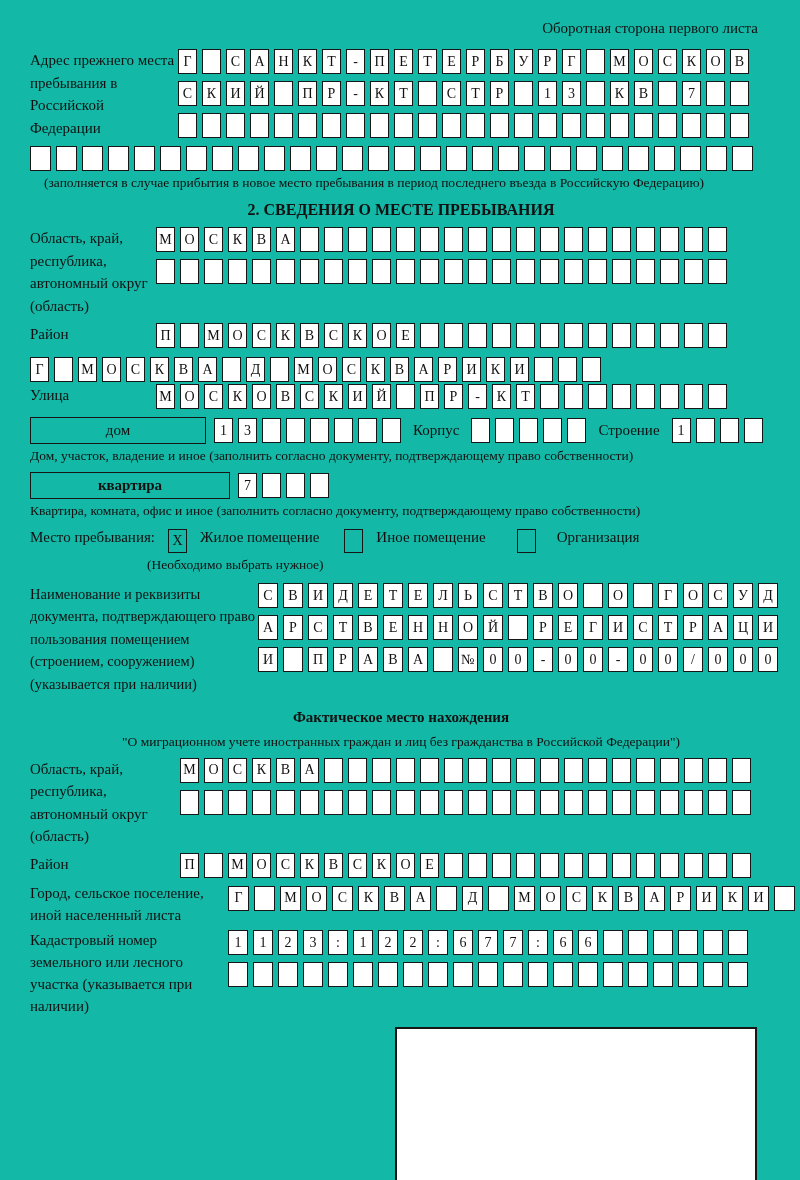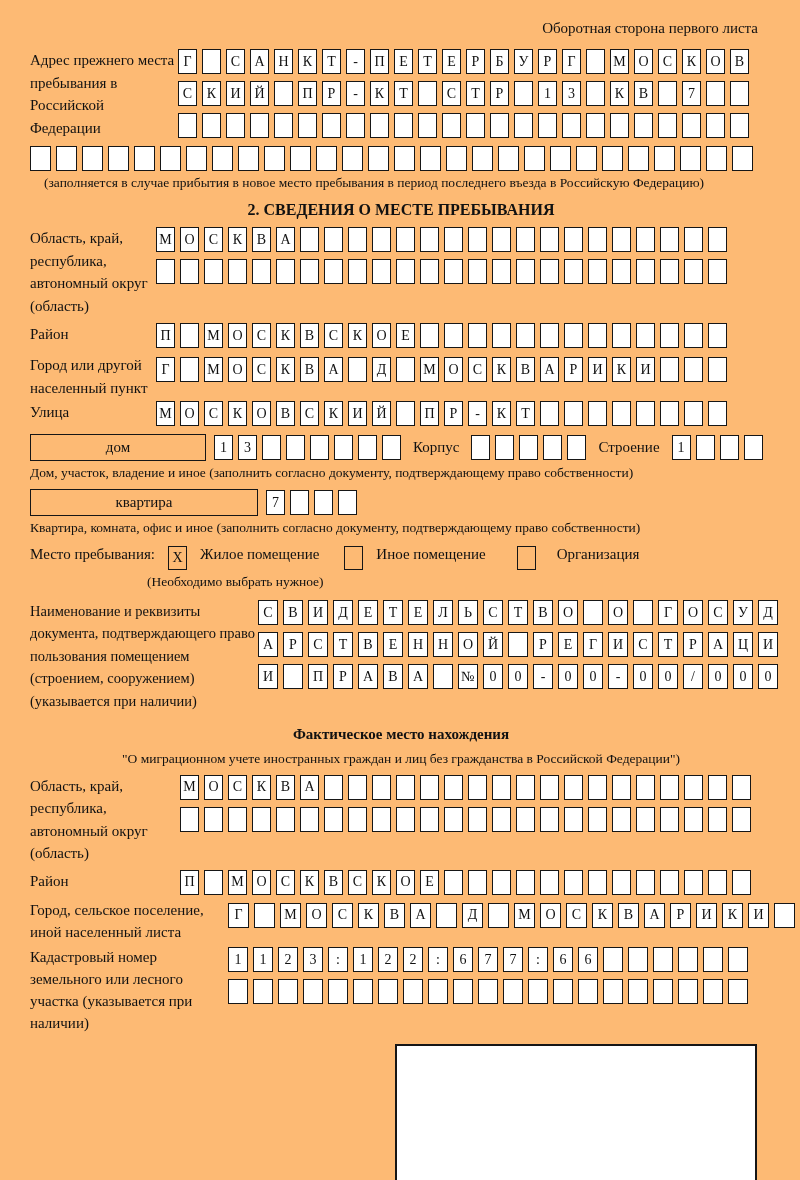--- a/index.html
+++ b/index.html
@@ -1,18 +1,18 @@
 <!DOCTYPE html>
 <html><head>
 <meta charset="utf-8">
 <style>
   * { margin:0; padding:0; box-sizing:border-box; }
   html,body { background:#fff; }
   body { font-family:"Liberation Serif", serif; color:#111; }
-  .page { width:800px; height:1180px; background:#fdba74; padding:6px 28px 0 30px; position:relative; overflow:hidden; }
+  .page { width:800px; height:1180px; background:#14b8a6; padding:6px 28px 0 30px; position:relative; overflow:hidden; }
 
   .header-note { text-align:right; font-size:15px; padding:14px 14px 0 0; }
 
   .field { display:flex; align-items:flex-start; margin-top:8px; }
   .label { font-size:15px; line-height:1.5; flex:0 0 auto; }
   .label.w140 { width:148px; }
   .label.w125 { width:126px; }
   .label.w150 { width:150px; }
   .label.w195 { width:198px; line-height:1.45; }
   .label.w225 { width:228px; font-size:14.5px; line-height:1.55; }
@@ -27,21 +27,21 @@
 
   .caption { font-size:13.5px; margin-top:4px; }
   .caption.indent { margin-left:14px; }
 
   .section-title { text-align:center; font-weight:bold; font-size:16px; margin-top:10px; }
 
   .house-row { display:flex; align-items:center; margin-top:8px; gap:8px; }
   .label-box { border:1.6px solid #161616; height:27px; display:flex; align-items:center;
                justify-content:center; font-size:15px; }
   .label-box.dom { width:176px; }
-  .label-box.kv { width:228px; }
+  .label-box.kv { width:200px;font-weight:bold; }
   .inline-label { font-size:15px; padding:0 4px; }
 
   .stay-row { display:flex; align-items:flex-start; margin-top:10px; gap:9px; }
   .checkbox { width:19px; height:24px; border:1.6px solid #161616; display:flex; align-items:center;
               justify-content:center; font-size:14px; flex:0 0 auto; }
   .stay-note { font-size:13.5px; margin-top:4px; margin-left:117px; }
 
   .subtitle { text-align:center; font-weight:bold; font-size:15px; margin-top:14px; }
   .legal-note { text-align:center; font-size:13.5px; margin-top:6px; line-height:1.45; }
 
@@ -254,21 +254,20 @@
         <div class="cell"></div>
         <div class="cell"></div>
         <div class="cell"></div>
         <div class="cell"></div>
         <div class="cell"></div>
         <div class="cell"></div>
       </div>
   </div>
 
   <div class="field" style="margin-top:6px;">
-    <div class="label w125">Город или другой населенный пункт</div>
     <div class="cells" style="margin-top:3px;">
         <div class="cell">Г</div>
         <div class="cell"></div>
         <div class="cell">М</div>
         <div class="cell">О</div>
         <div class="cell">С</div>
         <div class="cell">К</div>
         <div class="cell">В</div>
         <div class="cell">А</div>
         <div class="cell"></div>

